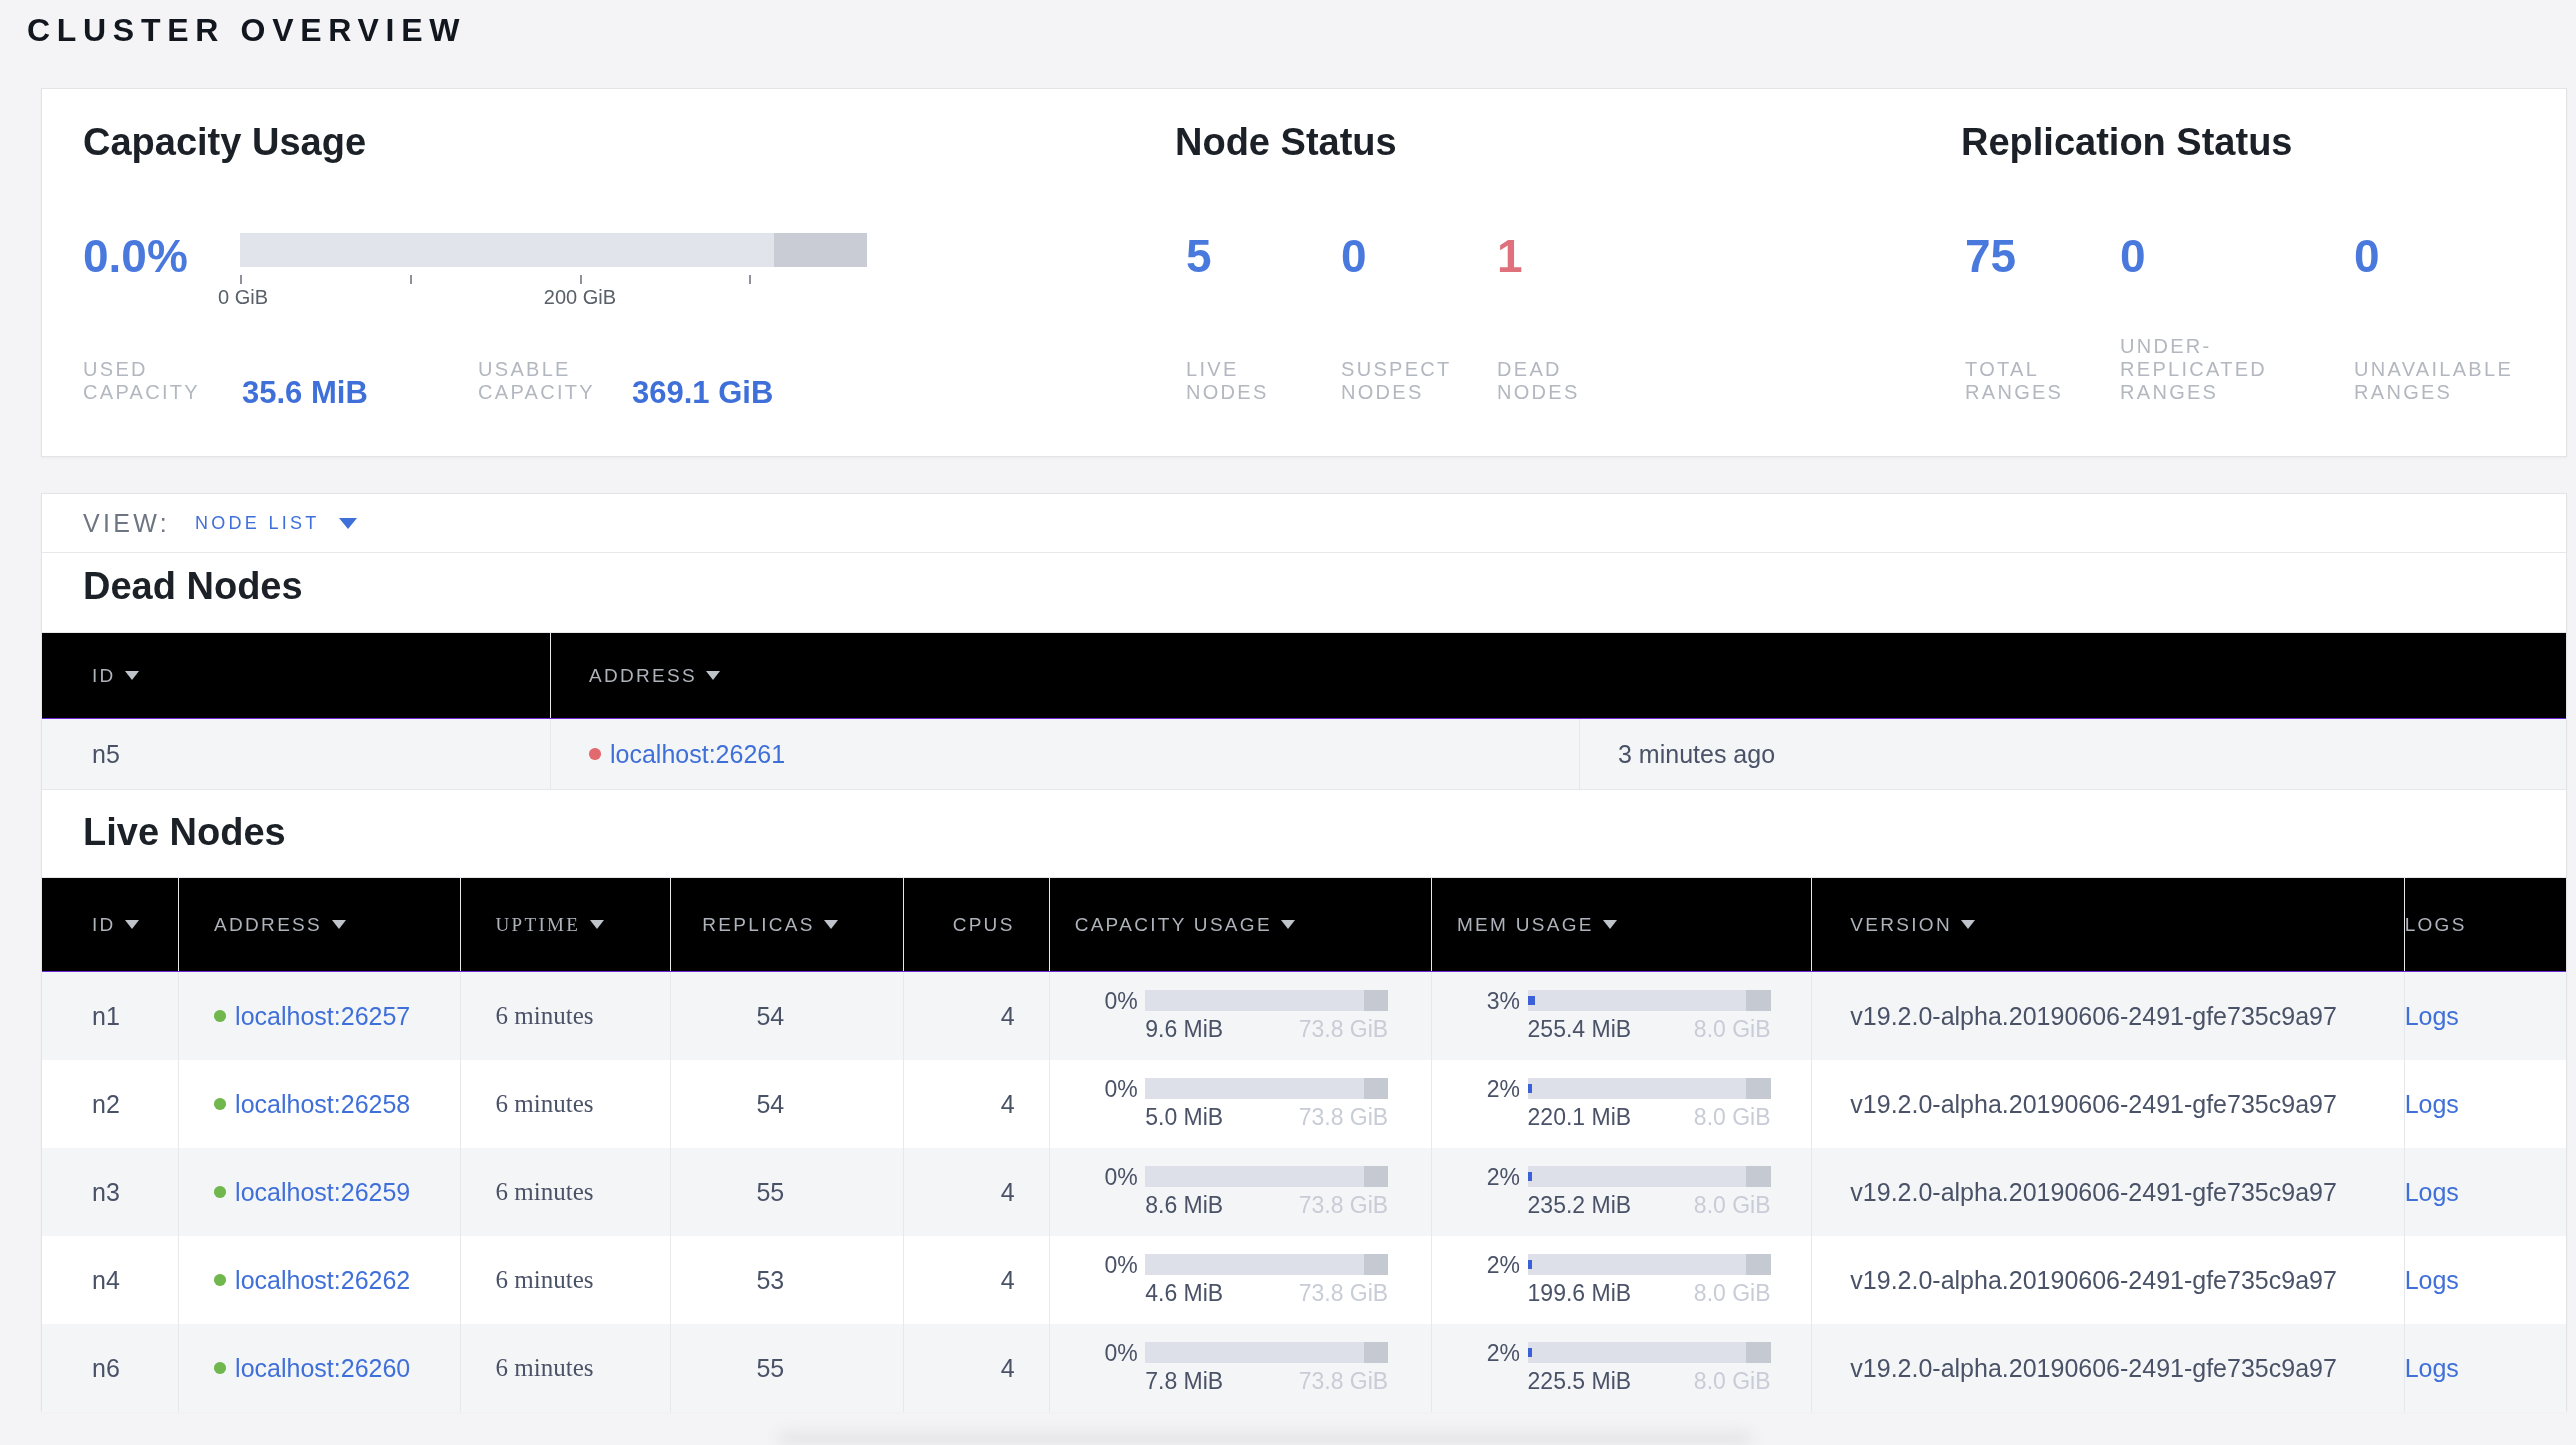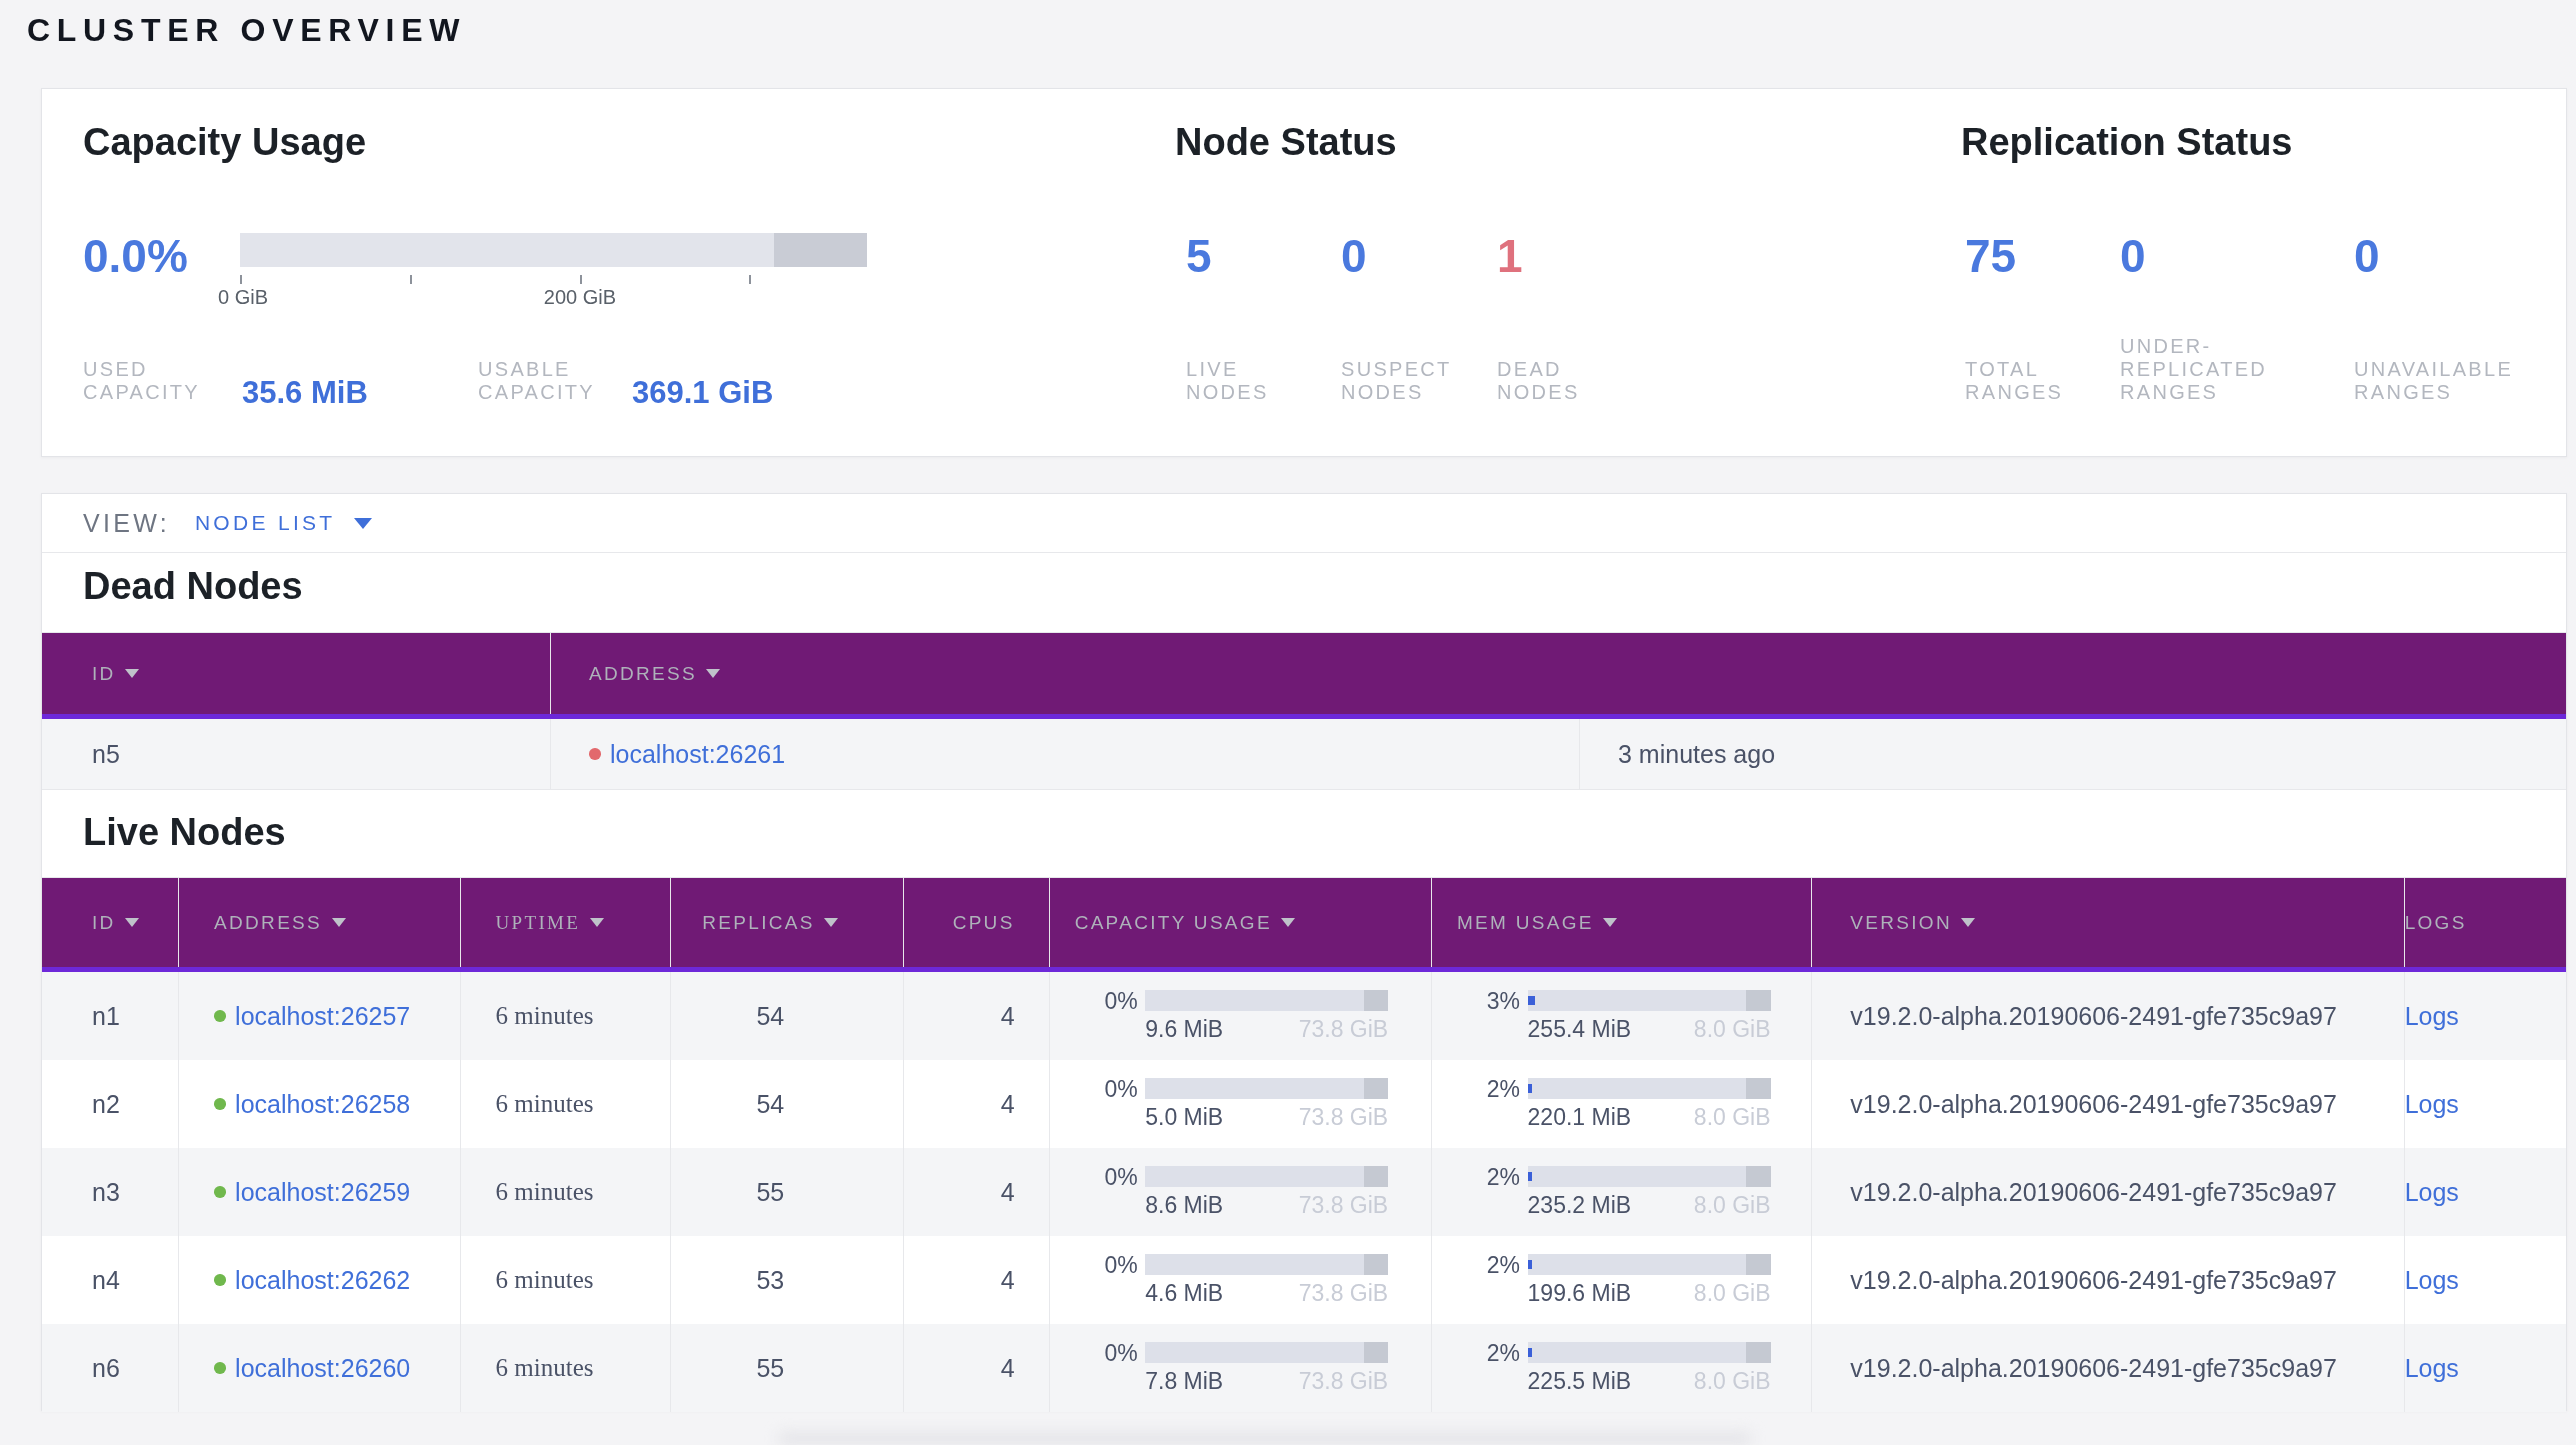--- a/index.html
+++ b/index.html
@@ -39,36 +39,36 @@
   .cap-bar .seg-dark { position:absolute; right:0; top:0; height:100%; width:14.8%; background:#c9ccd5; }
   .axis-tick { position:absolute; top:186px; width:1.9px; height:8.6px; background:#8d929b; }
   .axis-label { position:absolute; top:197px; font-size:20px; color:#596069; transform:translateX(-50%); white-space:nowrap; }
 
   
   .view-bar {
     height:59px; border-bottom:1px solid #e7e8eb;
     display:flex; align-items:center; padding-left:41px;
   }
   .view-label { font-size:25px; letter-spacing:3.3px; color:#6e7582; }
-  .view-selected { font-size:21px; letter-spacing:3.3px; color:#3f6fd9; margin-left:25px; cursor:pointer; display:flex; align-items:center; }
+  .view-selected { font-size:18px; letter-spacing:3.3px; color:#3f6fd9; margin-left:25px; cursor:pointer; display:flex; align-items:center; }
   .caret-down {
     display:inline-block; width:0; height:0; margin-left:19px;
     border-left:9.5px solid transparent; border-right:9.5px solid transparent;
     border-top:11.5px solid #3f6fd9;
   }
 
   
   .tbl-heading { position:absolute; left:41px; font-size:38px; font-weight:700; color:#1c2127; }
   .tbl-heading.dead { top:71px; }
   .tbl-heading.live { top:317px; }
 
   .dead-table { position:absolute; top:138px; left:0; width:100%; }
   .live-table { position:absolute; top:383px; left:0; width:100%; }
 
-  .thead { display:flex; border-top:1px solid #e7e8eb; border-bottom:5px solid #6d28d9; background:#701a75; }
+  .thead { display:flex; border-top:1px solid #e7e8eb; border-bottom:1px solid #6d28d9; background:#000000; }
   .dead-table .thead { height:87px; }
   .live-table .thead { height:95px; }
   .trow { display:flex; }
   .dead-table .trow { height:71px; background:#f4f5f7; border-bottom:1px solid #e7e8eb; }
   .live-table .trow { height:88px; }
   .live-table .trow:nth-child(odd) { background:#f4f5f7; }
 
   .cell { display:flex; align-items:center; height:100%; }
   .cell + .cell { border-left:1px solid #e7e8eb; }
   .hdr-text { font-size:19px; letter-spacing:2.3px; color:#aeb2ba; white-space:nowrap; }

